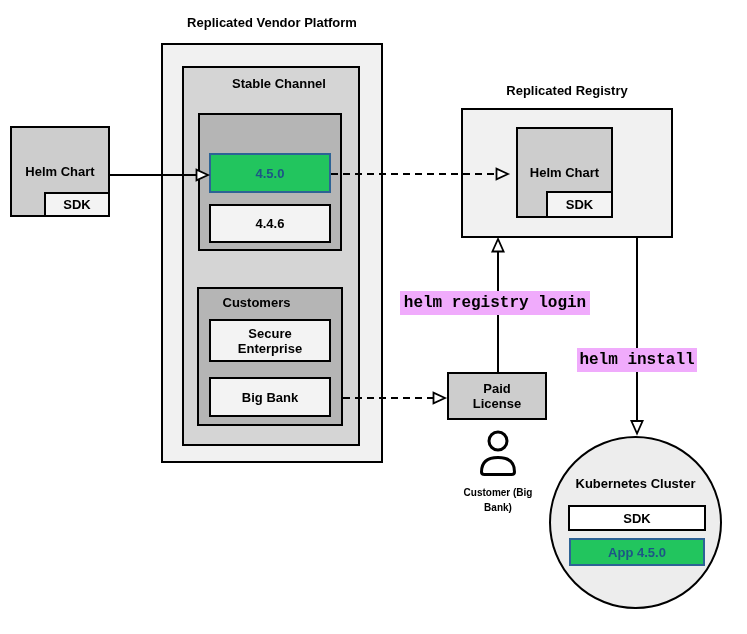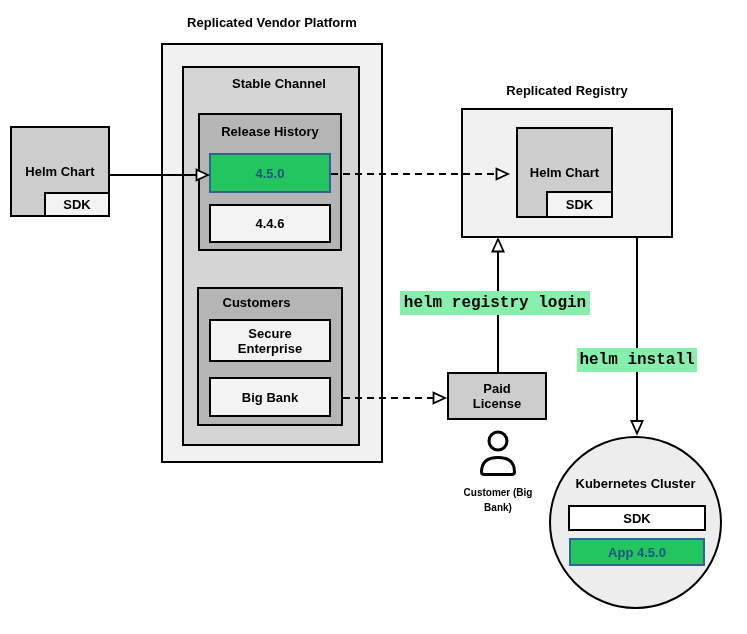--- a/index.html
+++ b/index.html
@@ -33,21 +33,21 @@
     background: #ededed;
     border: 2.5px solid #000;
     border-radius: 50%;
   }
   .cmd {
     position: absolute;
     font-family: "Liberation Mono", "DejaVu Sans Mono", monospace;
     font-weight: bold;
     font-size: 16px;
     color: #000;
-    background: #86efac;
+    background: #f0abfc;
     text-align: center;
     z-index: 11;
     padding: 3px 0;
   }
   .custlabel {
     position: absolute;
     text-align: center;
     font-weight: bold;
     font-size: 10px;
     line-height: 15px;
@@ -70,21 +70,20 @@
 
 <div class="canvas">
 
   <div class="title" style="left:161px; top:15px; width:222px;">Replicated Vendor Platform</div>
   <div class="abs box gray-lightest" style="left:161px; top:43px; width:222px; height:420px;"></div>
 
   <div class="abs box gray-mid" style="left:182px; top:66px; width:178px; height:380px;"></div>
   <div class="title" style="left:182px; top:76px; width:194px;">Stable Channel</div>
 
   <div class="abs box gray-dark" style="left:198px; top:113px; width:144px; height:138px;"></div>
-  <div class="title" style="left:198px; top:124px; width:144px;">Release History</div>
   <div class="abs flexc highlight" style="left:209px; top:153px; width:122px; height:40px;">
     <span class="lbl">4.5.0</span>
   </div>
   <div class="abs box flexc gray-light" style="left:209px; top:204px; width:122px; height:39px;">
     <span class="lbl">4.4.6</span>
   </div>
 
   <div class="abs box gray-dark" style="left:197px; top:287px; width:146px; height:139px;"></div>
   <div class="title" style="left:197px; top:295px; width:119px;">Customers</div>
   <div class="abs box flexc gray-light" style="left:209px; top:319px; width:122px; height:43px;">

